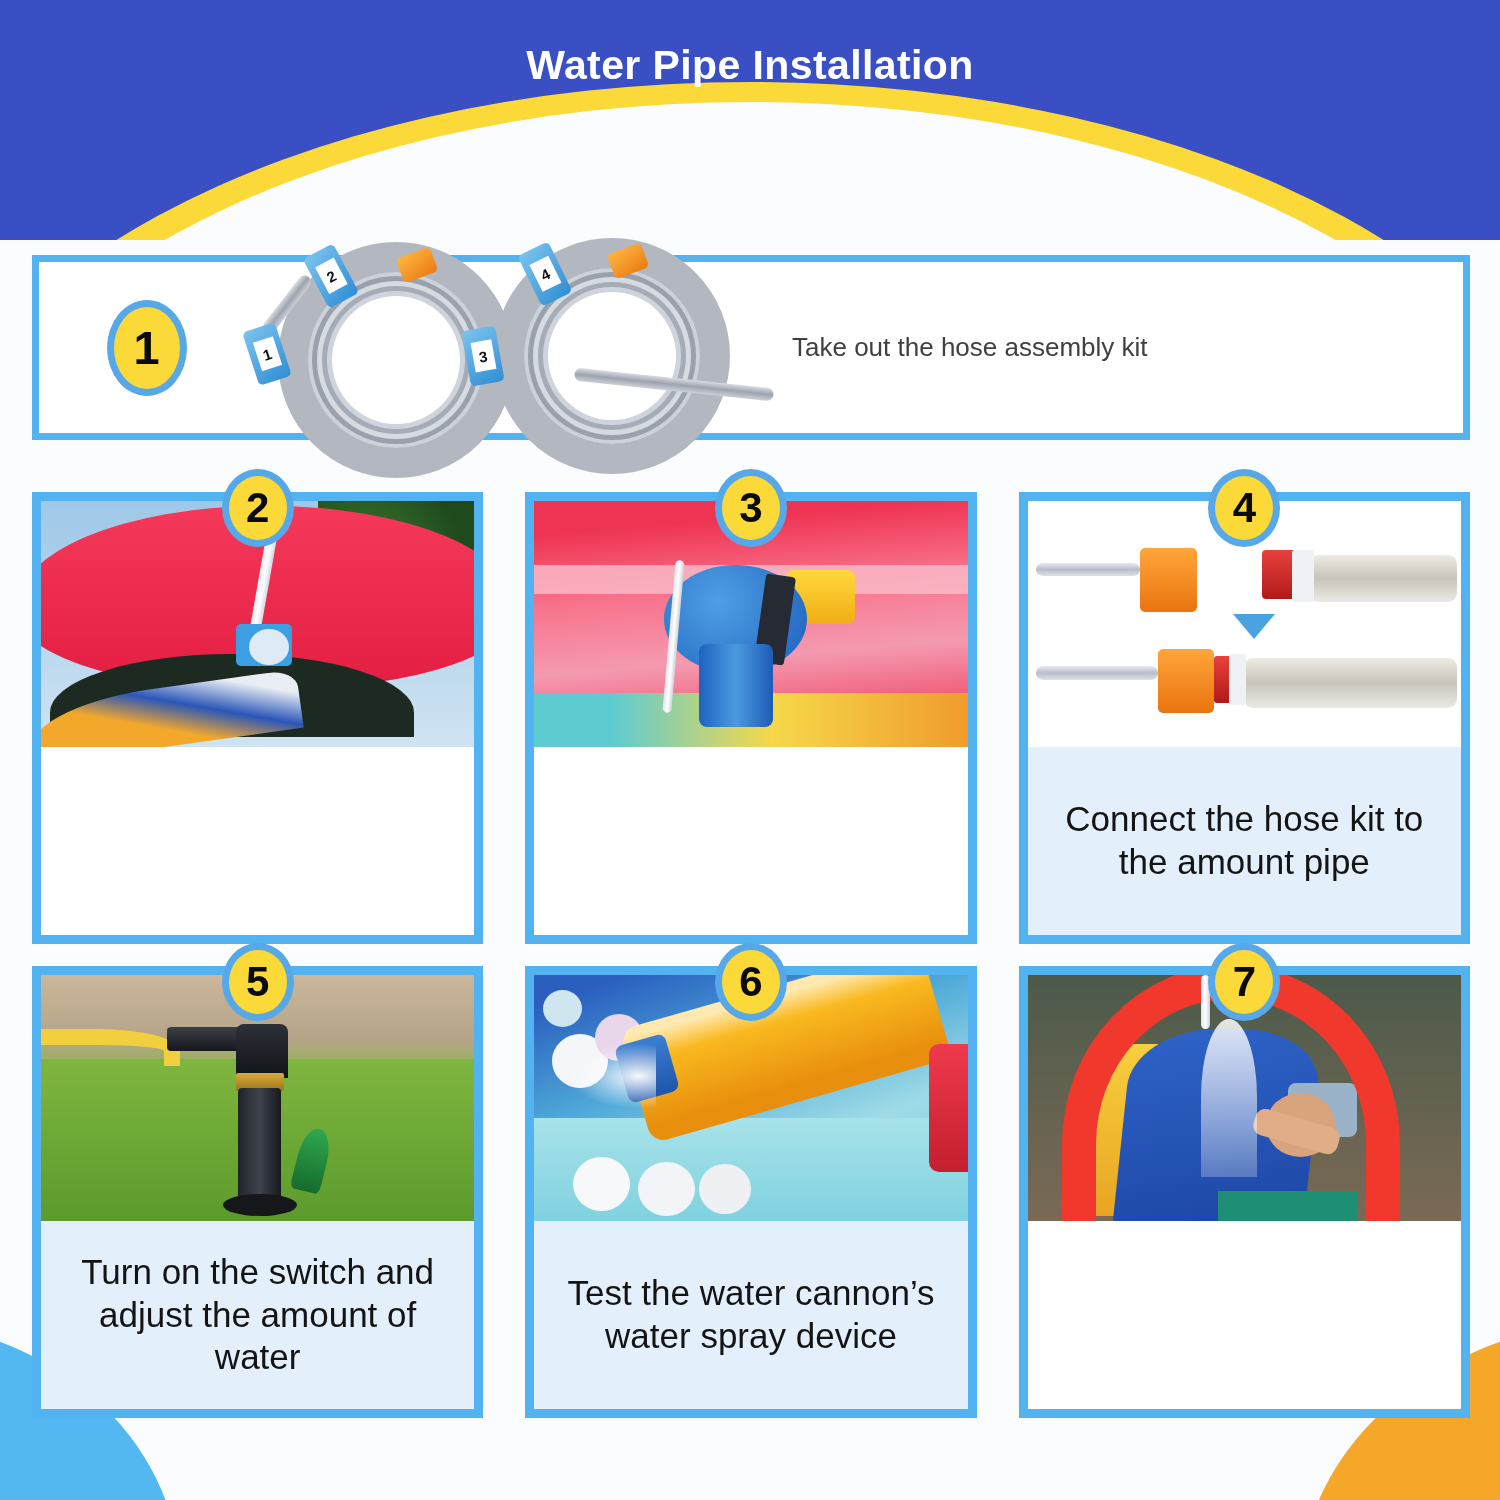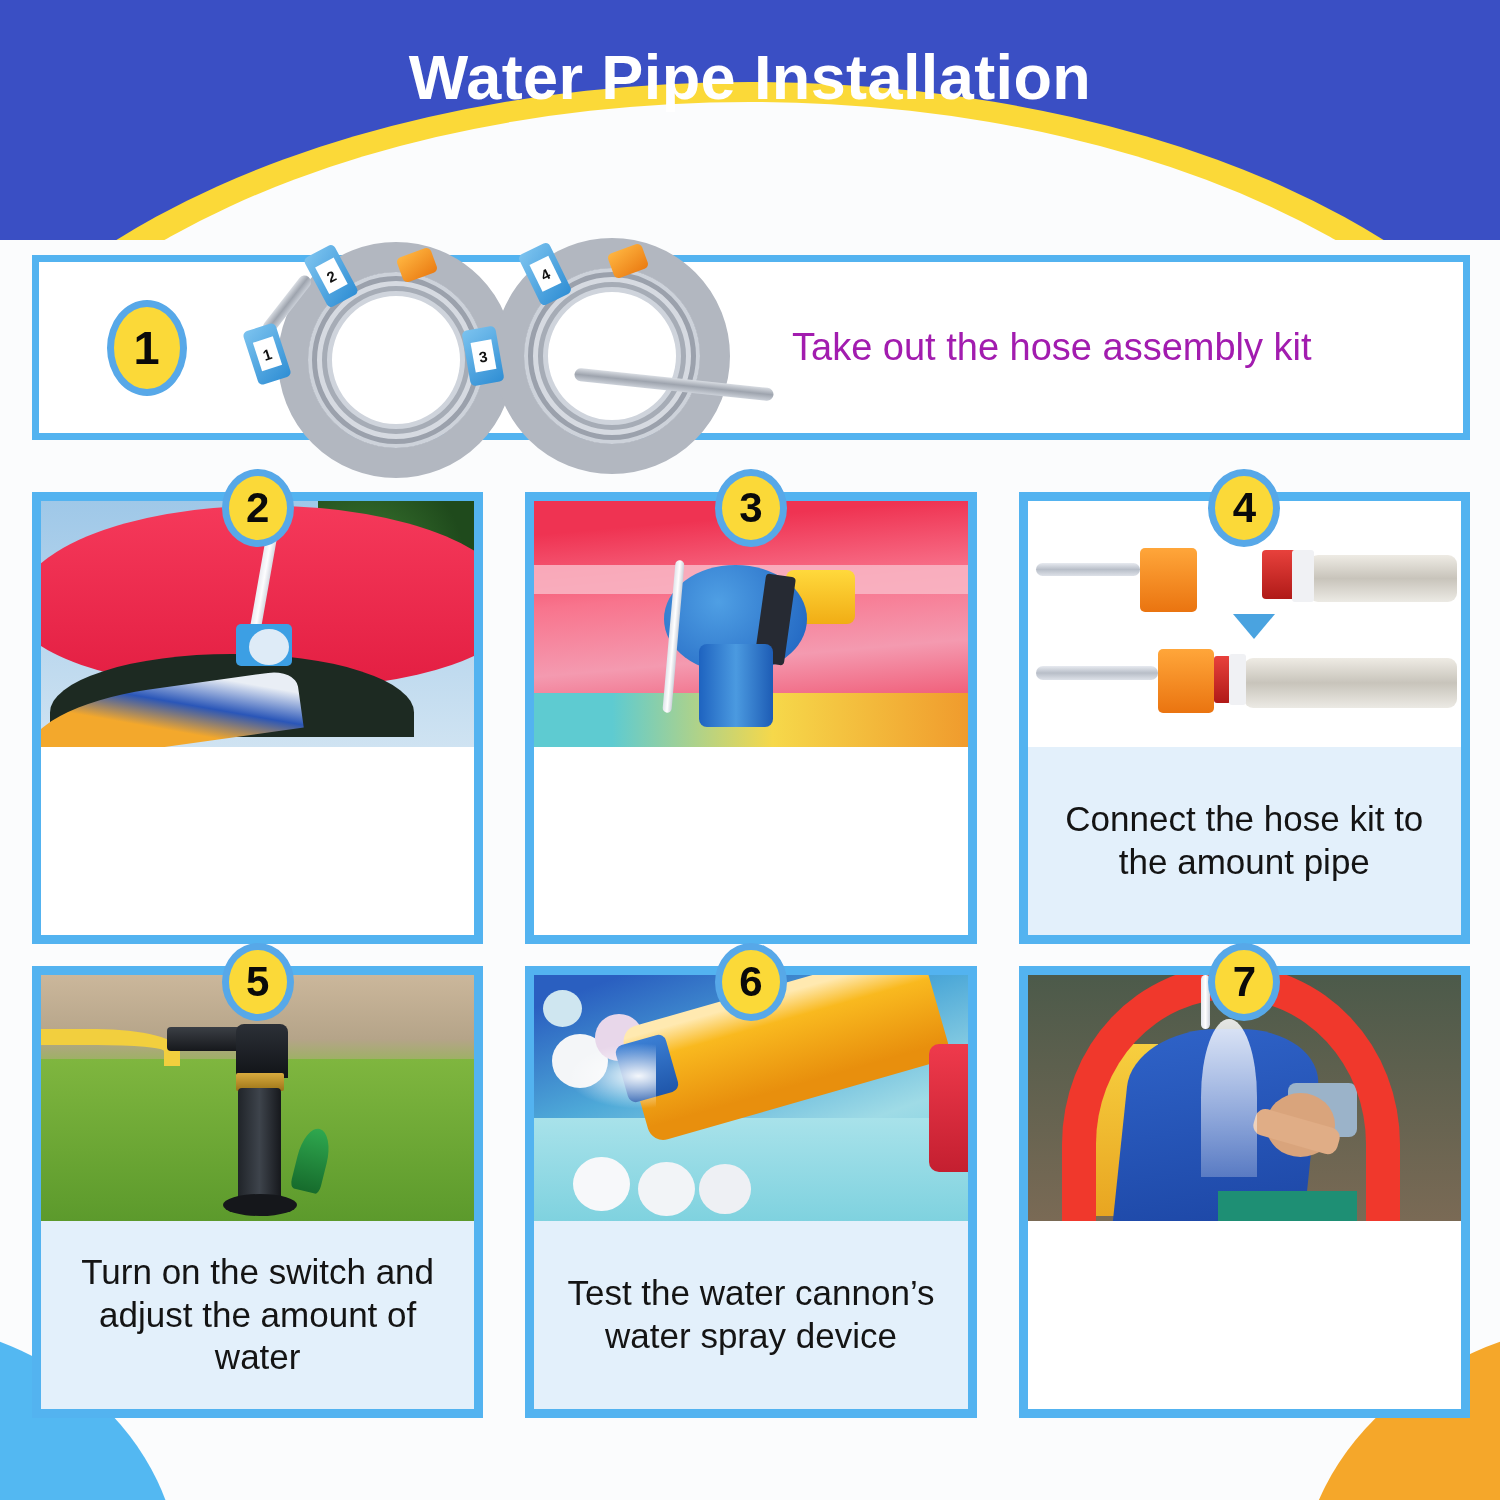--- a/index.html
+++ b/index.html
@@ -23,21 +23,21 @@
     background:#fbd938;border-radius:50% 50% 0 0 / 100% 100% 0 0;
   }
   .header-arc-white{
     position:absolute;left:-70px;top:102px;width:1640px;height:460px;
     background:#fbfcfd;border-radius:50% 50% 0 0 / 100% 100% 0 0;
   }
   .header-title{
     position:absolute;left:0;top:44px;width:1500px;
     text-align:center;
     color:#ffffff;
-    font-size:63px;
+    font-size:41px;
     font-weight:bold;
     letter-spacing:.4px;
     line-height:1.05;
     z-index:4;
   }
 
   
   .swoosh-bl{
     position:absolute;left:-120px;bottom:-80px;width:300px;height:260px;
     background:#53b8f2;border-radius:0 100% 0 0 / 0 100% 0 0;
@@ -64,21 +64,21 @@
     background:#fbd938;border:7px solid #57a8e8;
     box-sizing:border-box;
     display:flex;align-items:center;justify-content:center;
     color:#0a0a0a;font-size:47px;font-weight:bold;
   }
   .step1-photo{
     width:520px;height:100%;position:relative;overflow:visible;
   }
   .step1-text{
     flex:1;padding-left:18px;
-    font-size:38px;color:#a21caf;line-height:1.32;
+    font-size:26px;color:#404040;line-height:1.32;
   }
 
   
   .hose-kit{position:absolute;left:-10px;top:-72px;width:540px;height:255px;}
   .coil{
     position:absolute;width:176px;height:176px;border-radius:50%;
     border:30px solid #b2b7c0;
     box-shadow:inset 0 0 0 4px #cdd2da, inset 0 0 0 9px #9ba1ac,
                inset 0 0 0 14px #d6dae1, inset 0 0 0 19px #a6acb6,
                inset 0 0 0 24px #cfd4dc;

